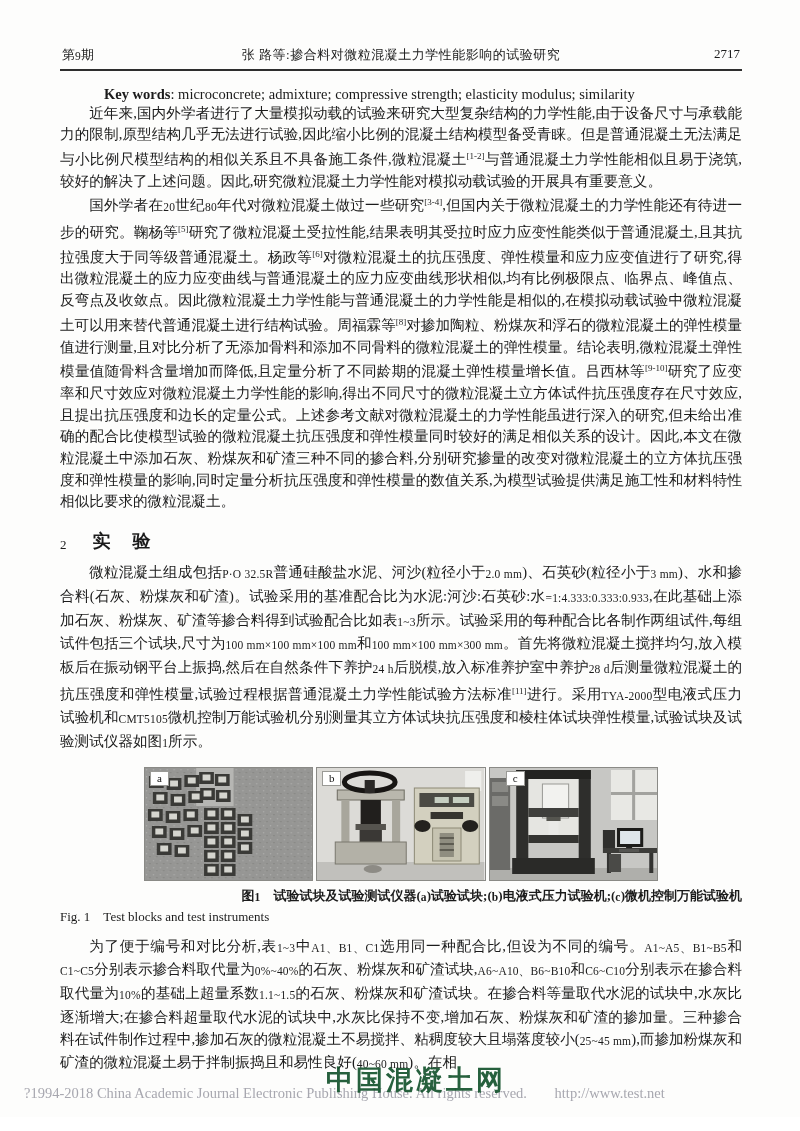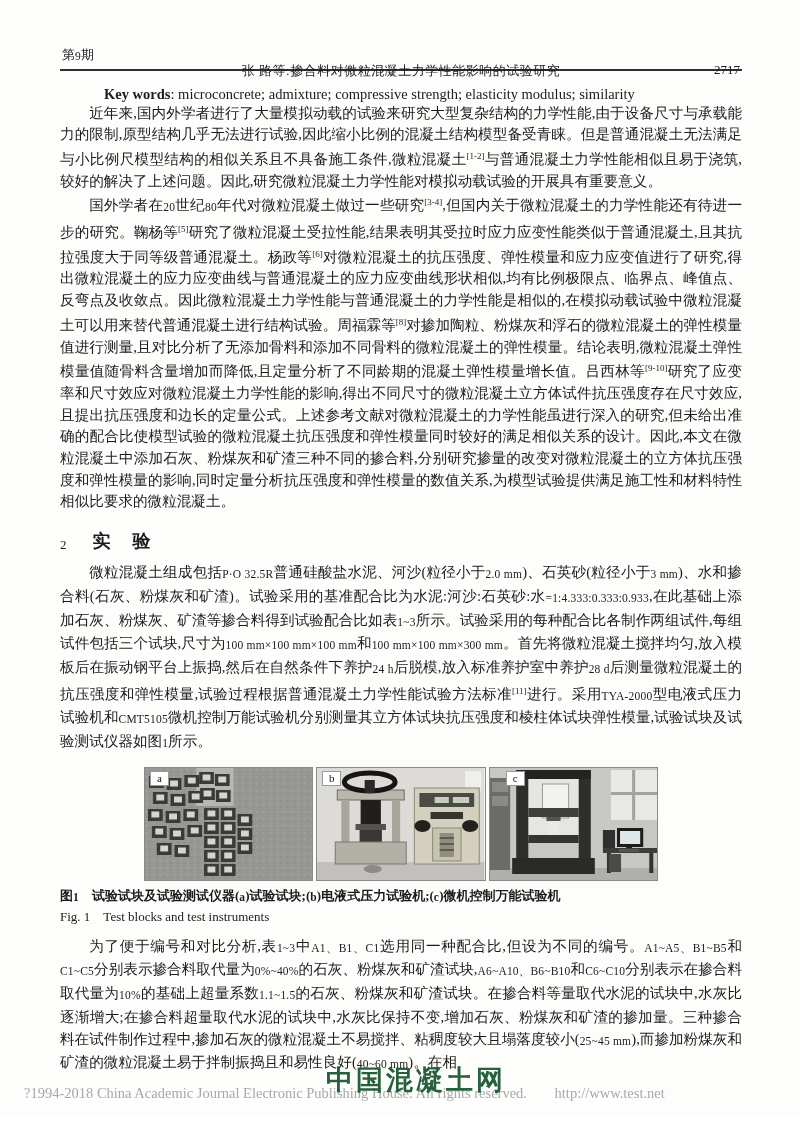--- a/index.html
+++ b/index.html
@@ -2,22 +2,22 @@
 <html><head>
 <meta charset="utf-8">
 <style>
   html,body { margin:0; padding:0; }
   body { width:800px; height:1131px; background:#ffffff; font-family:"Liberation Serif","DejaVu Serif",serif; color:#1b1b1b; }
   .page { position:relative; width:800px; height:1117px; box-sizing:border-box; padding:46px 58px 0 60px; background:#fdfdfc; overflow:hidden; }
 
   
   .header { position:relative; height:18px; font-size:13px; }
   .issue { position:absolute; left:2px; top:0; }
-  .running-title { position:absolute; left:50%; top:16px; transform:translateX(-50%); white-space:nowrap; letter-spacing:0.5px; }
-  .pageno { position:absolute; right:2px; top:16px; font-family:"Liberation Serif",serif; }
+  .running-title { position:absolute; left:50%; top:0; transform:translateX(-50%); white-space:nowrap; letter-spacing:0.5px; }
+  .pageno { position:absolute; right:2px; top:0; font-family:"Liberation Serif",serif; }
   .rule { height:1.5px; background:#2e2e2e; margin-top:5px; }
 
   
   .keywords { margin:15px 0 0; padding-left:44px; font-size:14.5px; }
   .kw { font-weight:bold; }
 
   
   .sec-heading { margin:16px 0 9px; }
   .sec-num { font-size:13px; vertical-align:-2px; margin-right:26px; font-family:"Liberation Serif",serif; }
   .sec-title { font-size:18px; font-weight:bold; letter-spacing:2px; }
@@ -26,21 +26,21 @@
   .body { margin:0; font-size:14.6px; line-height:21.7px; text-align:justify; text-indent:2em; }
   .sm  { font-size:11.5px; font-family:"Liberation Serif",serif; vertical-align:-1px; letter-spacing:0.2px; }
   .ref { font-size:9px; font-family:"Liberation Serif",serif; vertical-align:5px; }
 
   
   .figure { display:flex; gap:5px; width:512px; margin:13px auto 0; }
   .photo { position:relative; flex:1; height:112px; overflow:hidden; outline:1px solid #8a8a86; }
   .photo svg { width:100%; height:100%; display:block; }
   .plabel { position:absolute; top:3px; left:5px; width:19px; height:15px; background:#fff; border:1px solid #9a9a96; box-sizing:border-box; text-align:center; line-height:13px; font-size:11px; font-family:"Liberation Serif",serif; color:#111; }
   .photo-c .plabel { left:16px; }
-  .cap-cn { margin:7px 0 0; text-align:left; font-size:13px; font-weight:bold; }
+  .cap-cn { margin:7px 0 0; text-align:right; font-size:13px; font-weight:bold; }
   .cap-cn .sm { font-weight:bold; }
   .cap-en { margin:3px 0 0; font-size:13px; font-family:"Liberation Serif",serif; }
   .p-after-fig { margin-top:10px; }
 
   
   .copyright { position:absolute; left:24px; bottom:15px; width:754px; font-size:14.5px; color:#a7a7af; white-space:nowrap; }
   .copyright .url { margin-left:24px; }
   .watermark { position:absolute; left:326px; bottom:19px; font-size:27px; font-weight:bold; letter-spacing:3px; color:#14532d; font-family:"DejaVu Sans",sans-serif; opacity:0.92; z-index:2; }
 </style>
 </head>

